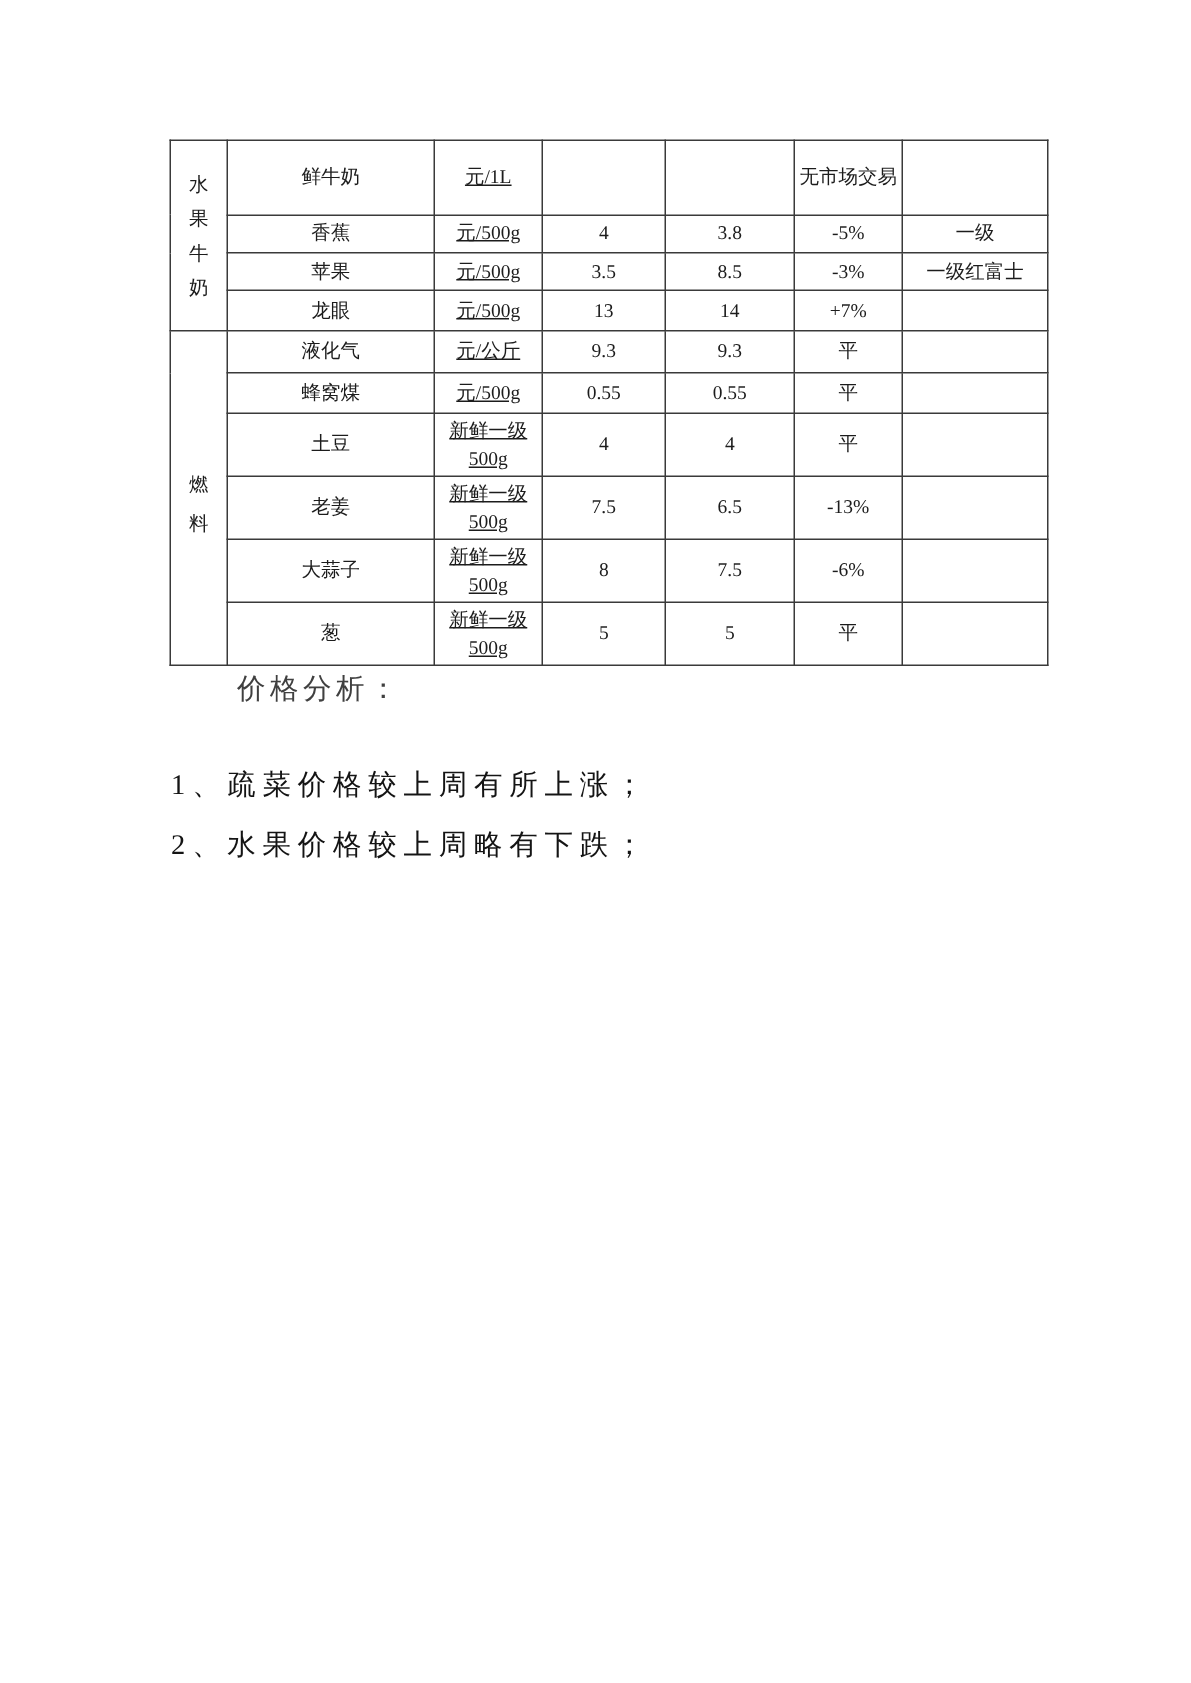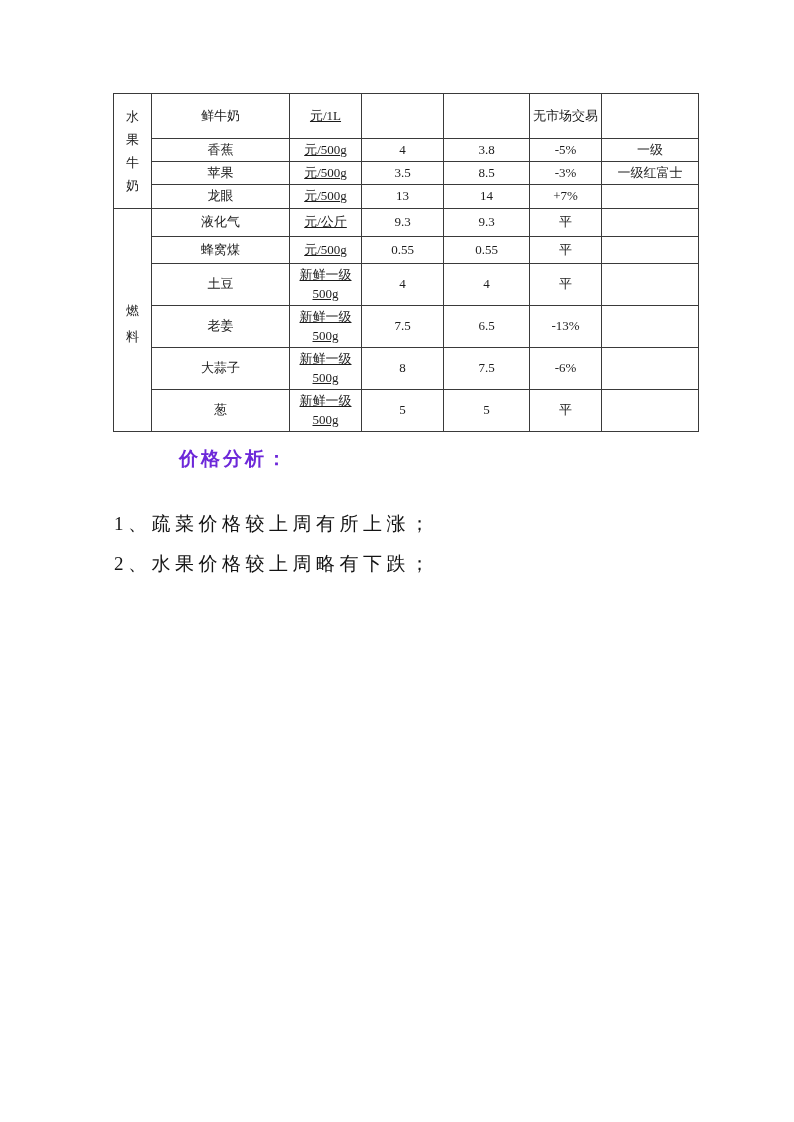--- a/index.html
+++ b/index.html
@@ -40,41 +40,40 @@
   .row-h3  { height: 24px; }
   .row-h4  { height: 28px; }
   .row-h5  { height: 27px; }
   .row-h6  { height: 42px; margin-top: 35px; }
 
   .cat-cell {
     padding: 0;
   }
   .vert-text {
     width: 15px;
-    margin: 4px auto;
+    margin: 16px auto;
     word-break: break-all;
     line-height: 23px;
     letter-spacing: 0;
   }
   .cat-top { vertical-align: top; }
   .cat-top .vert-text { padding-top: 7px; line-height: 26px; }
 
   .unit-cell { line-height: 1.5; text-decoration: underline; }
 
   
   .analysis-heading {
     position: absolute;
     left: 158px;
     top: 446px;
     font-family: "Liberation Sans", "DejaVu Sans", sans-serif;
-    font-weight: bold;
+    font-weight: normal;
     font-size: 19px;
     letter-spacing: 3px;
-    color: #6d28d9;
-    margin-left: 21px;
+    color: #404040;
   }
   .analysis-list {
     position: absolute;
     left: 114px;
     top: 512px;
     font-size: 19px;
     letter-spacing: 4.5px;
     color: #141414;
   }
   .analysis-item {

